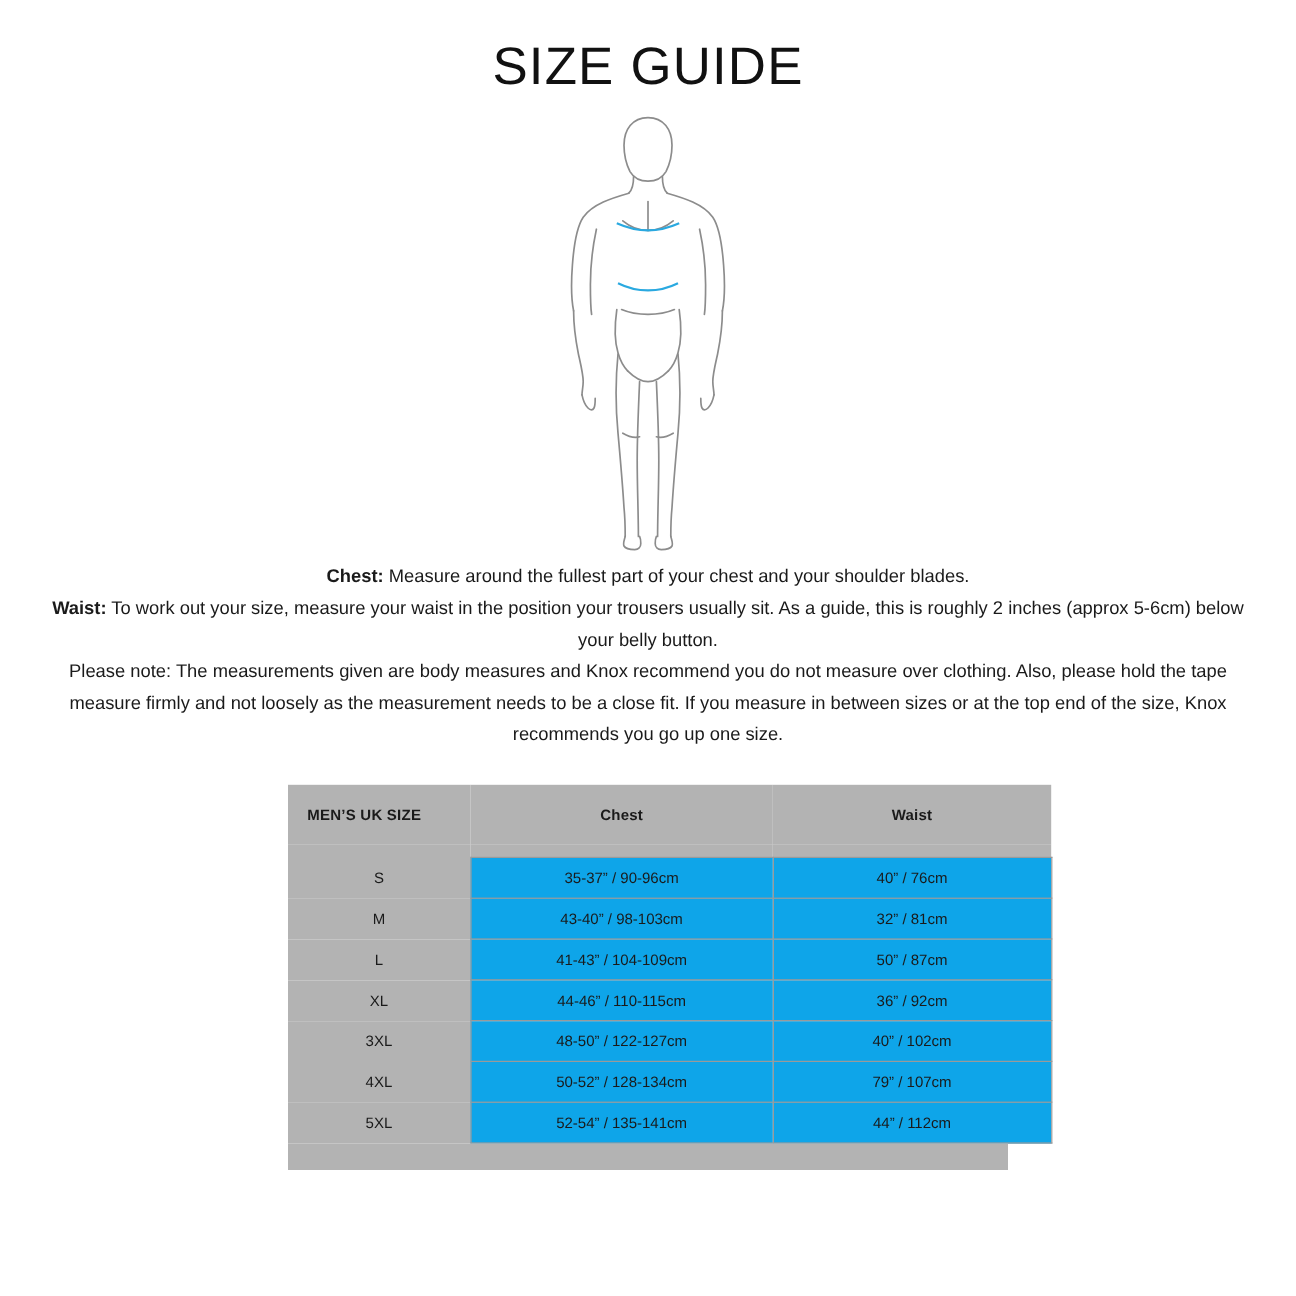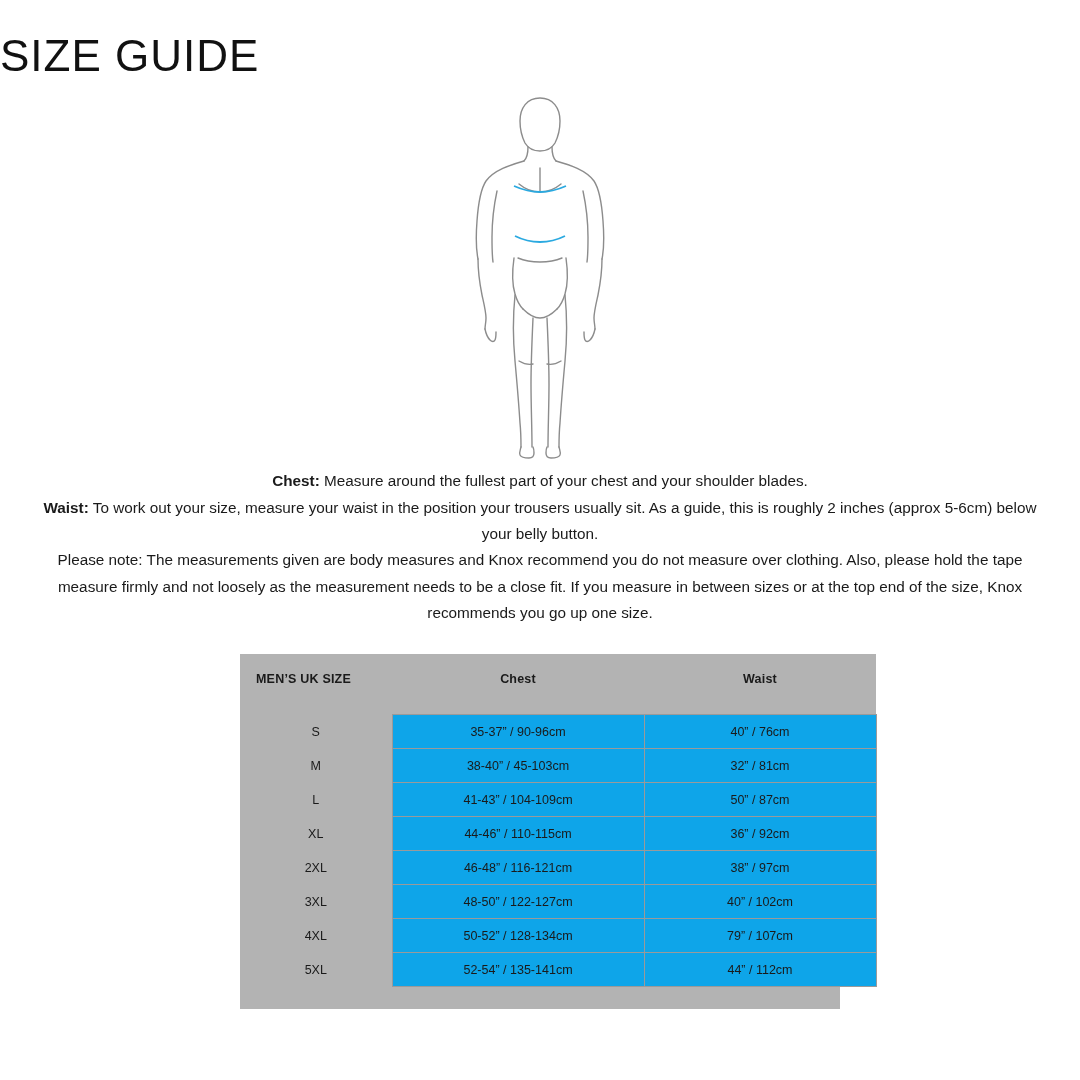--- a/index.html
+++ b/index.html
@@ -13,20 +13,21 @@
     font-family: "Liberation Sans", sans-serif;
     color: #1a1a1a;
     overflow: hidden;
   }
   .page {
     position: relative;
     width: 1080px;
     height: 1080px;
   }
   .title {
+    text-align: center;
     font-size: 44px;
     font-weight: 400;
     letter-spacing: 1px;
     color: #111111;
     margin: 0;
     padding-top: 32px;
     line-height: 1.1;
   }
   .figure-wrap {
     display: flex;
@@ -184,37 +185,32 @@
           <td></td>
           <td></td>
         </tr>
         <tr>
           <td class="cell-size">S</td>
           <td>35-37” / 90-96cm</td>
           <td>40” / 76cm</td>
         </tr>
         <tr>
           <td class="cell-size">M</td>
-          <td>38-40” / 45-103cm</td>
+          <td>43-40” / 98-103cm</td>
           <td>32” / 81cm</td>
         </tr>
         <tr>
           <td class="cell-size">L</td>
           <td>41-43” / 104-109cm</td>
           <td>50” / 87cm</td>
         </tr>
         <tr>
           <td class="cell-size">XL</td>
           <td>44-46” / 110-115cm</td>
           <td>36” / 92cm</td>
-        </tr>
-        <tr>
-          <td class="cell-size">2XL</td>
-          <td>46-48” / 116-121cm</td>
-          <td>38” / 97cm</td>
         </tr>
         <tr>
           <td class="cell-size">3XL</td>
           <td>48-50” / 122-127cm</td>
           <td>40” / 102cm</td>
         </tr>
         <tr>
           <td class="cell-size">4XL</td>
           <td>50-52” / 128-134cm</td>
           <td>79” / 107cm</td>

